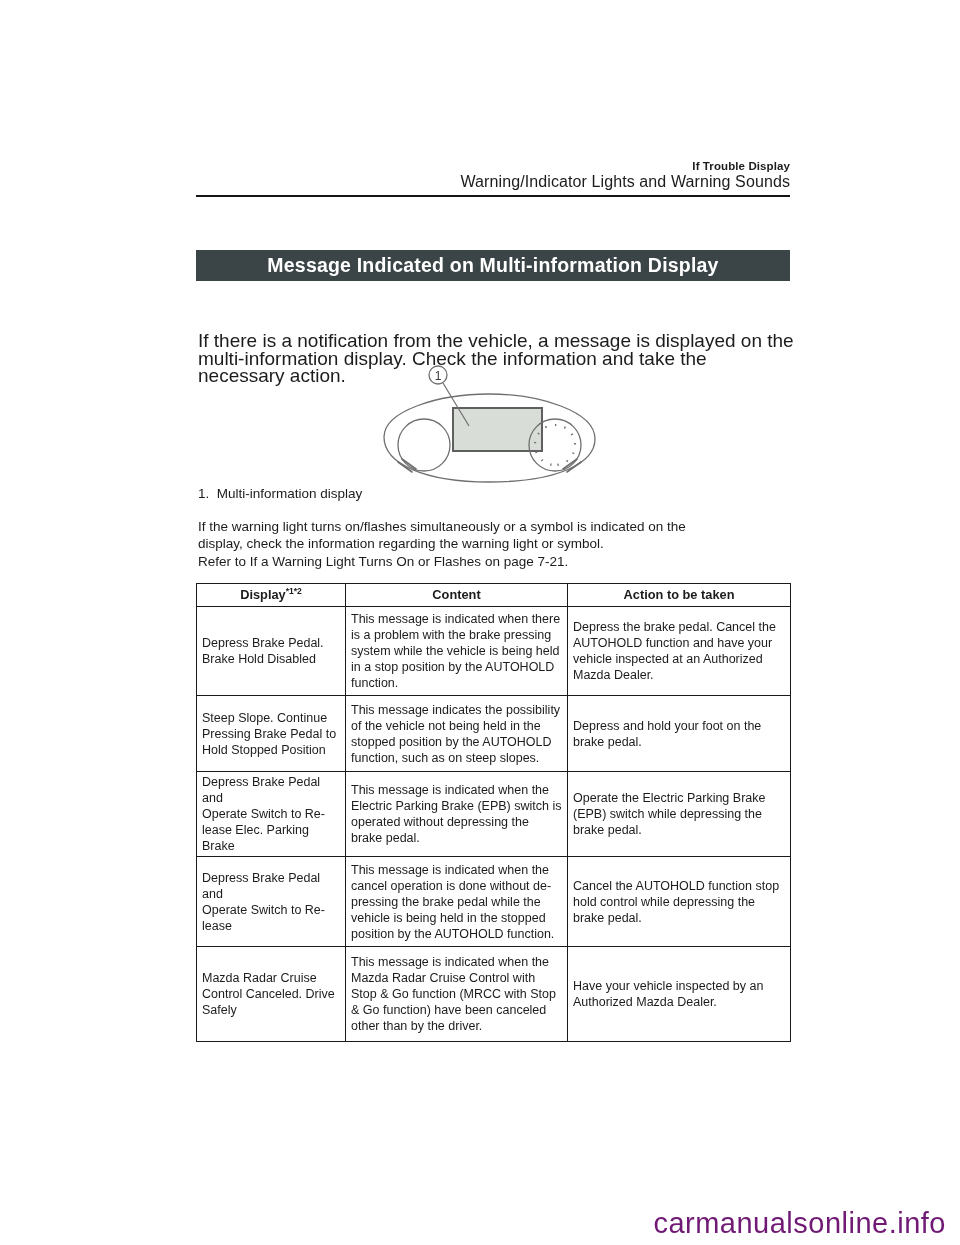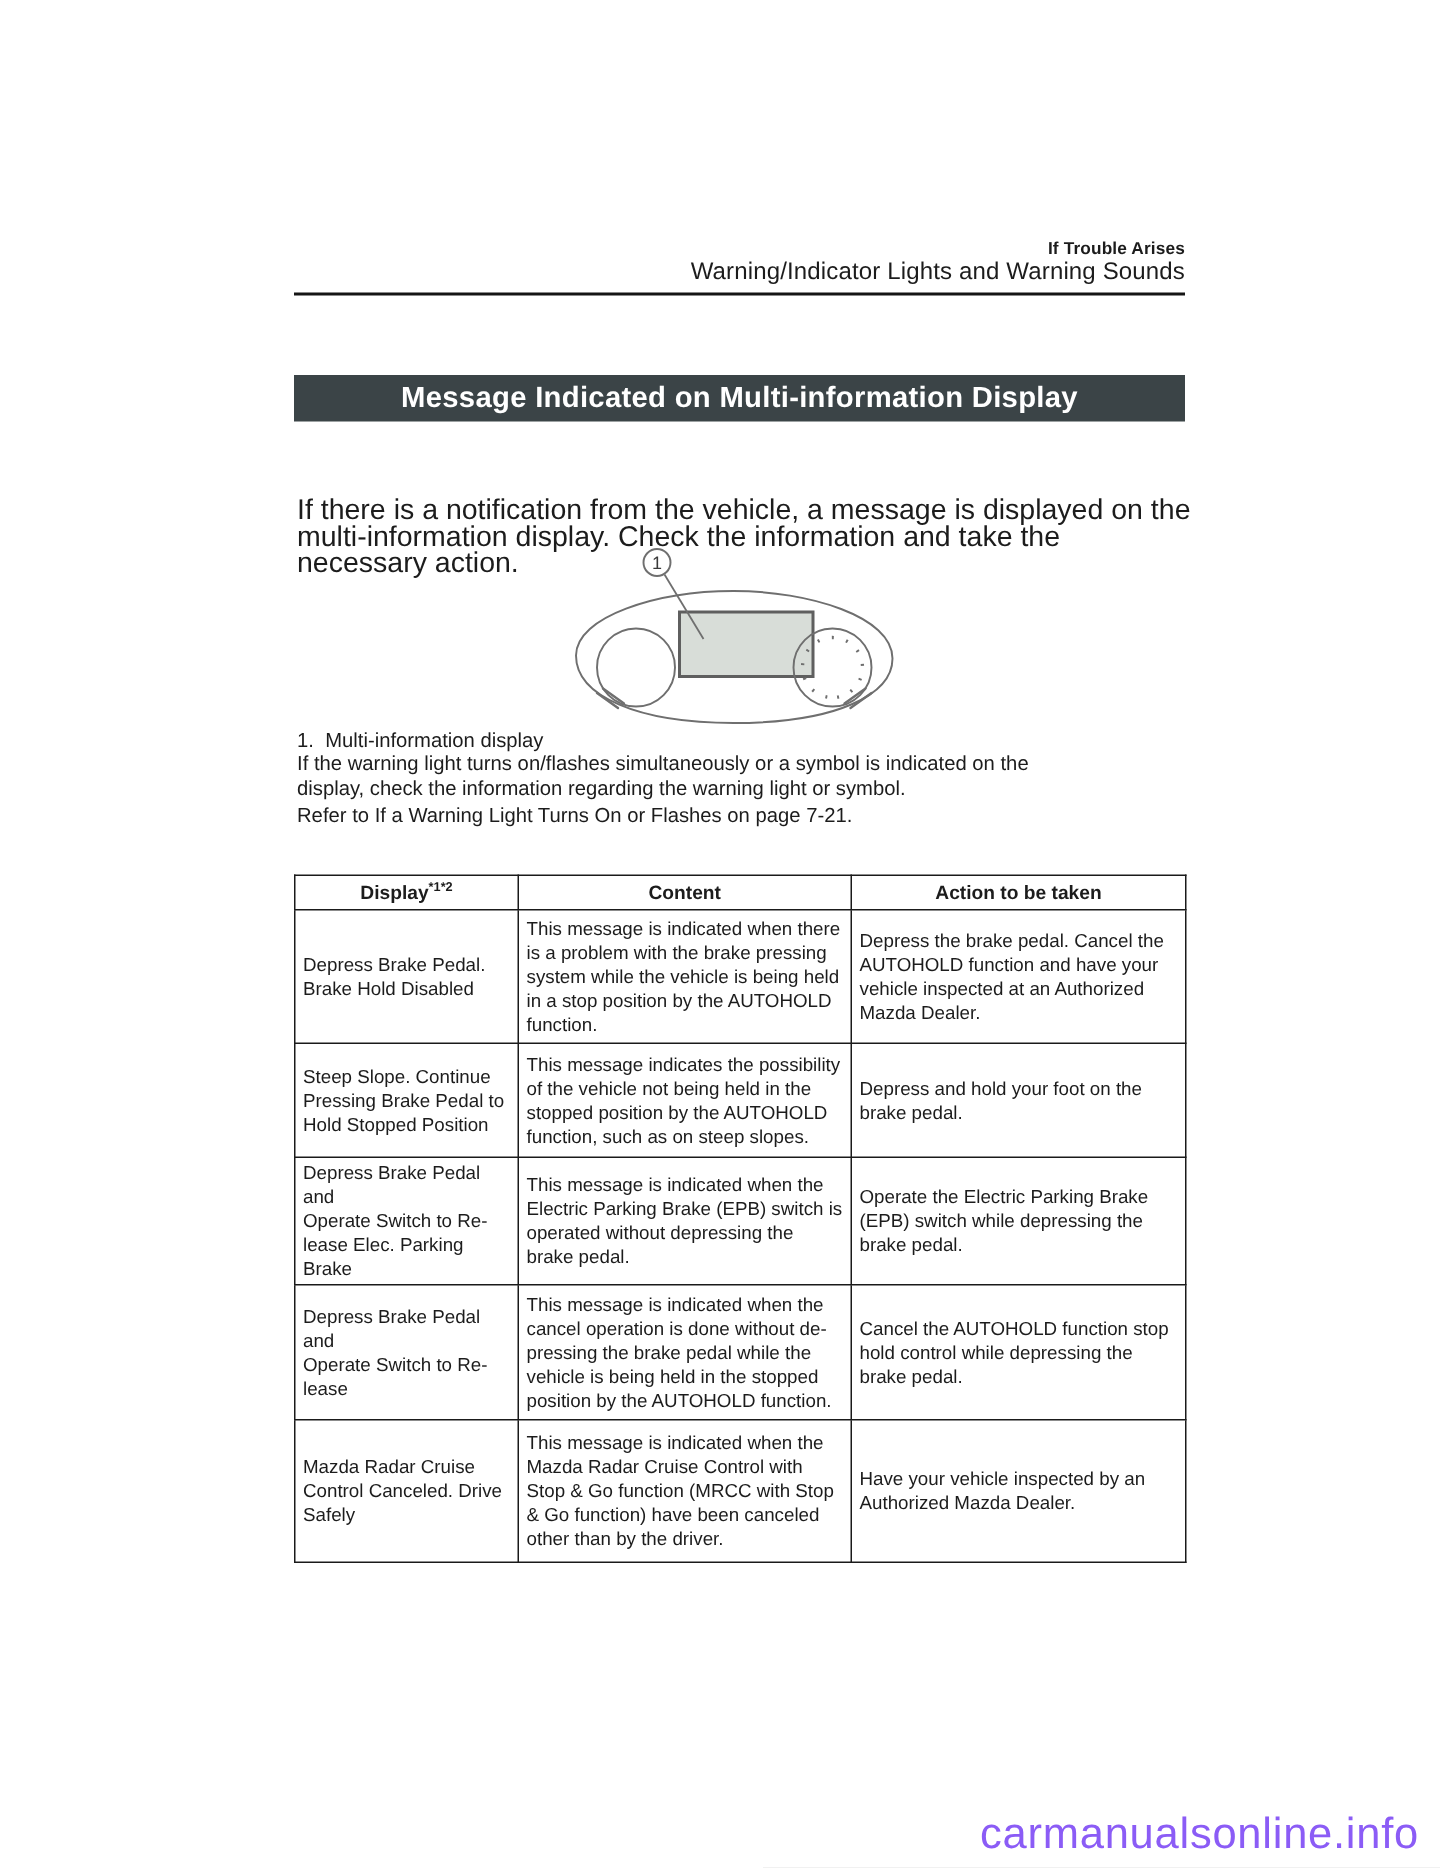--- a/index.html
+++ b/index.html
@@ -19,46 +19,46 @@
     background:#3b4447;color:#ffffff;text-align:center;line-height:31px;
     font-size:19.5px;font-weight:600;letter-spacing:.2px;
   }
   
   .section-heading{position:absolute;left:197px;top:289px;font-size:14px;font-weight:700;}
   .section-heading .marker{font-size:12px;margin-right:5px;}
   
   .ml{white-space:pre-line;}
   .para1{position:absolute;left:198px;top:332px;width:600px;font-size:19px;line-height:17.5px;}
   .caption{position:absolute;left:198px;top:486px;font-size:13.5px;white-space:pre;}
-  .para2{position:absolute;left:198px;top:500px;width:610px;font-size:13.5px;line-height:17.3px;}
+  .para2{position:absolute;left:198px;top:518px;width:610px;font-size:13.5px;line-height:17.3px;}
   
   .figure{position:absolute;left:381px;top:362px;width:218px;height:126px;}
   
   table.msg{
     position:absolute;left:196px;top:583px;width:594px;
     border-collapse:collapse;font-size:12.5px;line-height:16px;table-layout:fixed;
   }
   table.msg th,table.msg td{border:1.4px solid #1a1a1a;vertical-align:middle;}
   table.msg th{font-weight:700;text-align:center;height:20px;padding:1px 14px;font-size:12.8px;}
   table.msg td{padding:2px 5px;}
   table.msg sup{font-size:8.5px;vertical-align:super;line-height:0;}
   tr.rh1{height:89px;}tr.rh2{height:76px;}tr.rh3{height:72px;}tr.rh4{height:90px;}tr.rh5{height:95px;}
   
   .page-number{position:absolute;left:196px;top:1052px;width:594px;text-align:right;font-size:17px;font-weight:700;letter-spacing:.5px;}
-  .watermark{position:absolute;right:14px;top:1207px;font-size:29px;color:#8b5cf6;letter-spacing:.5px;text-align:center;}
+  .watermark{position:absolute;right:14px;top:1207px;font-size:29px;color:#701a75;letter-spacing:.5px;text-align:center;}
   
   .ln{fill:none;stroke:#6f6f6f;stroke-width:1.3;}
 </style>
 </head>
 <body>
 
 <div class="page">
 
   <div class="header">
-    <div class="breadcrumb">If Trouble Arises</div>
+    <div class="breadcrumb">If Trouble Display</div>
     <div class="doc-title">Warning/Indicator Lights and Warning Sounds</div>
     <div class="header-rule"></div>
   </div>
 
   <div class="banner">Message Indicated on Multi-information Display</div>
 
 
   <div class="para1 ml">If there is a notification from the vehicle, a message is displayed on the
 multi-information display. Check the information and take the necessary action.</div>
 

